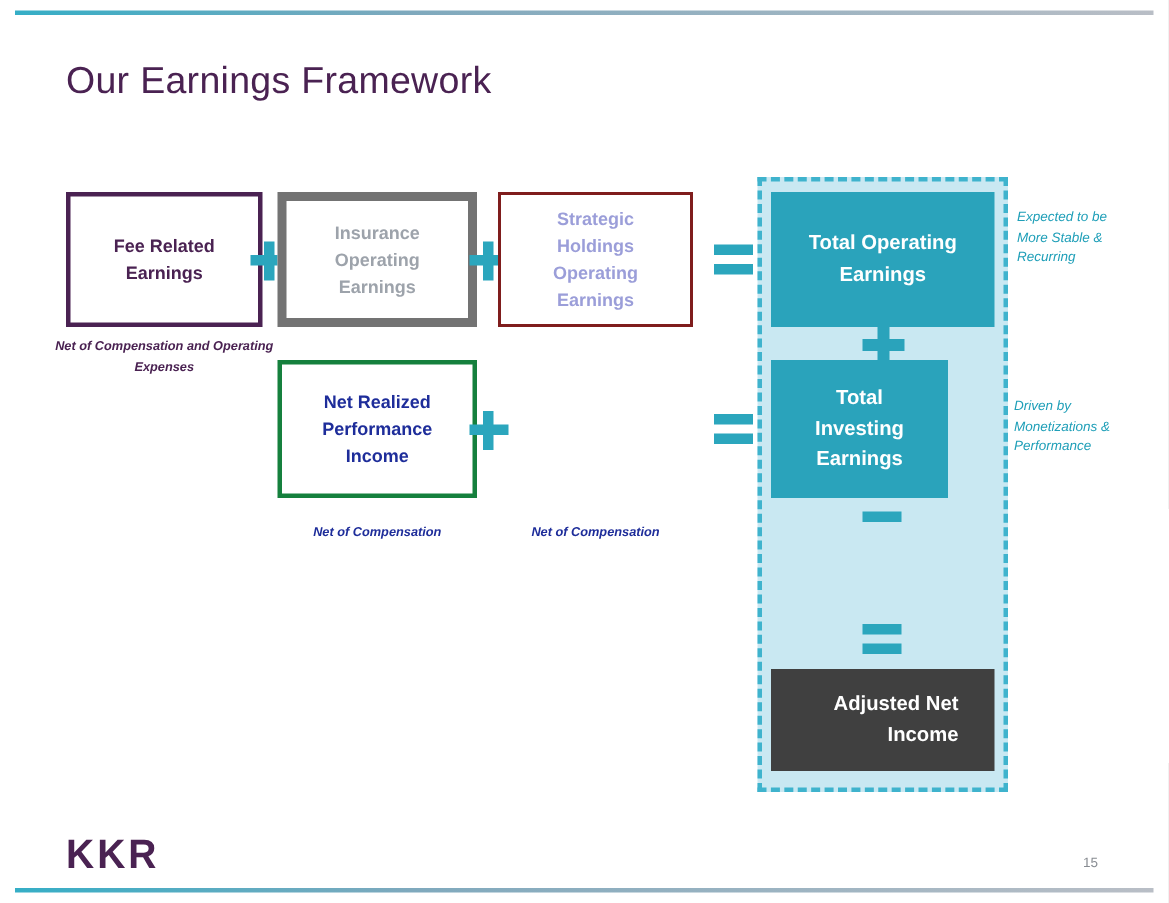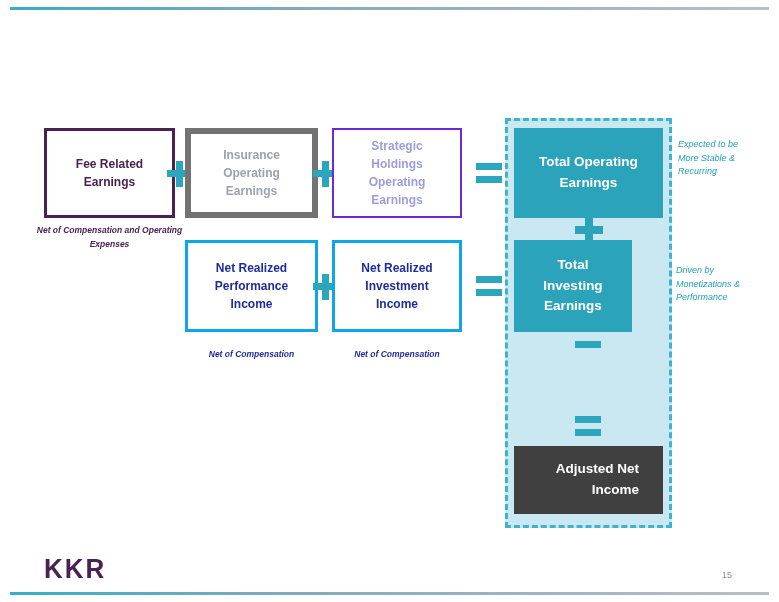--- a/index.html
+++ b/index.html
@@ -31,22 +31,22 @@
   
   .fbox {
     position:absolute;
     background:#fff;
     display:flex; align-items:center; justify-content:center;
     text-align:center;
     font-weight:bold; font-size:12px; line-height:1.5;
   }
   .fbox.purple { border:3px solid #4a2252; color:#4a2252; }
   .fbox.gray   { border:6px solid #737373; color:#9da3ab; }
-  .fbox.lav    { border:2px solid #6d28d9; color:#9b9ed9; }
-  .fbox.navy   { border:3px solid #0ea5e9; color:#1e2d9a; }
+  .fbox.lav    { border:2px solid #7f1d1d; color:#9b9ed9; }
+  .fbox.navy   { border:3px solid #15803d; color:#1e2d9a; }
 
   .box-fee { left:44px;  top:128px; width:131px; height:90px; padding:0 16px; }
   .box-ins { left:185px; top:128px; width:133px; height:90px; padding:0 24px; }
   .box-str { left:332px; top:128px; width:130px; height:90px; padding:0 24px; }
   .box-nrpi{ left:185px; top:240px; width:133px; height:92px; padding:0 18px; }
   .box-nrii{ left:332px; top:240px; width:130px; height:92px; padding:0 18px; }
 
   
   .sym { position:absolute; }
   .plus { width:26px; height:26px; }
@@ -127,43 +127,41 @@
     font-size:9px; color:#888c92;
   }
 </style>
 </head>
 <body>
 
 <div class="slide">
 
   <div class="rule top"></div>
 
+  <h1 class="title">Our Earnings Framework</h1>
 
   <div class="fbox purple box-fee">
     <span>Fee Related Earnings</span>
   </div>
   <div class="sym plus plus-1"></div>
   <div class="fbox gray box-ins">
     <span>Insurance Operating Earnings</span>
   </div>
   <div class="sym plus plus-2"></div>
   <div class="fbox lav box-str">
     <span>Strategic Holdings Operating Earnings</span>
   </div>
   <div class="sym equals equals-1"></div>
 
   <div class="caption purple cap-1">Net of Compensation and Operating Expenses</div>
 
   <div class="fbox navy box-nrpi">
     <span>Net Realized Performance Income</span>
   </div>
   <div class="sym plus plus-3"></div>
-  <div class="fbox navy box-nrii">
-    <span>Net Realized Investment Income</span>
-  </div>
   <div class="sym equals equals-2"></div>
 
   <div class="caption navy cap-2">Net of Compensation</div>
   <div class="caption navy cap-3">Net of Compensation</div>
 
   <div class="panel"></div>
 
   <div class="tealbox teal box-toe">
     <span>Total Operating Earnings</span>
   </div>

